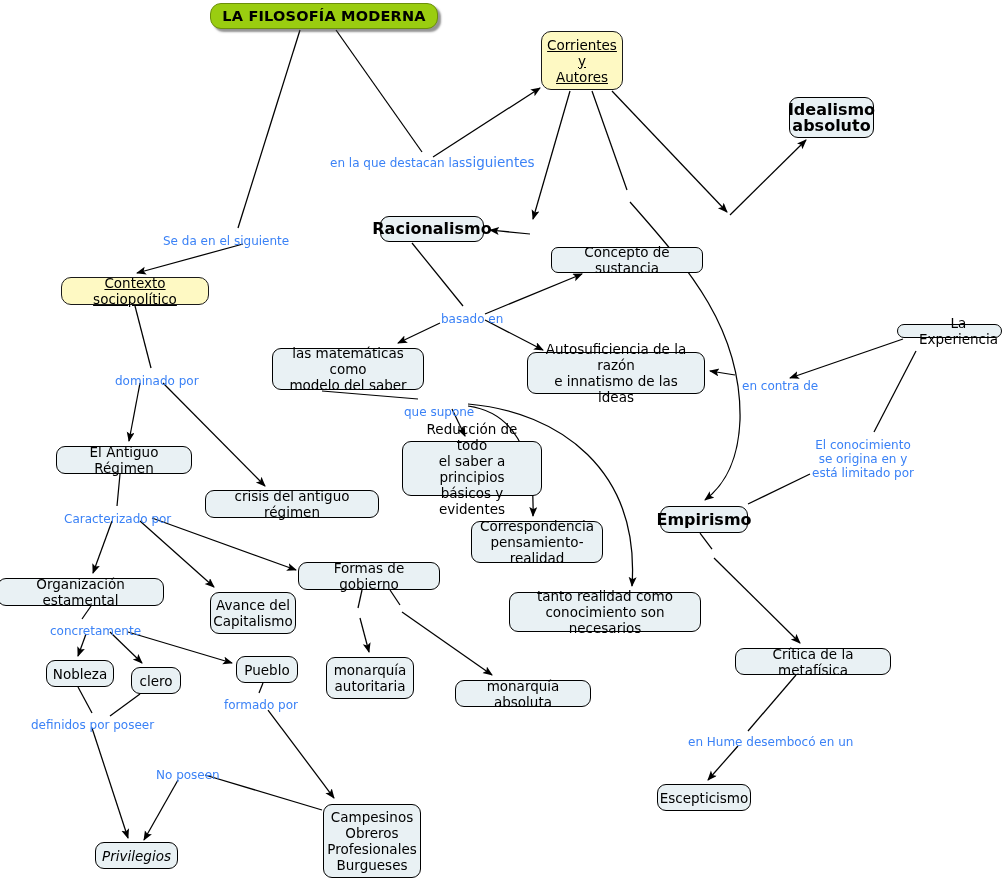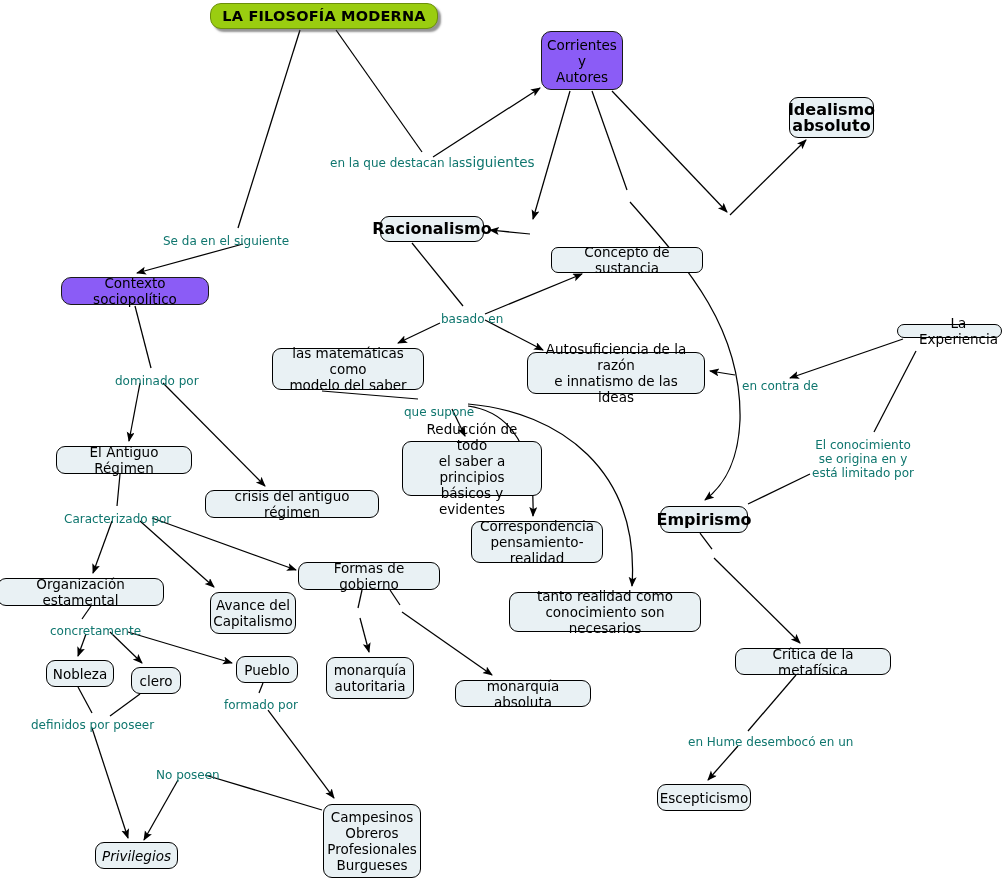--- a/index.html
+++ b/index.html
@@ -35,42 +35,43 @@
     font-size: 13.5px;
     line-height: 16px;
     text-align: center;
     display: flex;
     align-items: center;
     justify-content: center;
     padding: 3px 8px;
     white-space: pre-line;
   }
   .node.blue {
-    background: #8b5cf6;
+    background: #fef9c3;
     border: 1.5px solid #1a1a1a;
     border-radius: 10px;
+    text-decoration: underline;
   }
   .node.bold {
     font-weight: bold;
     font-size: 16px;
   }
   .node.title {
     background: #9acd10;
     border: 1.5px solid #6b8f0a;
     border-radius: 11px;
     font-weight: bold;
     font-size: 14.5px;
     letter-spacing: 0.2px;
     box-shadow: 3px 3px 2px rgba(60,60,60,0.55);
   }
   .linklabel {
     position: absolute;
     font-size: 12px;
     line-height: 14px;
-    color: #0f766e;
+    color: #3b82f6;
     white-space: pre-line;
     text-align: center;
     background: transparent;
   }
   .linklabel.big {
     font-size: 13.5px;
   }
   .lbl-row {
     position: absolute;
     display: flex;

